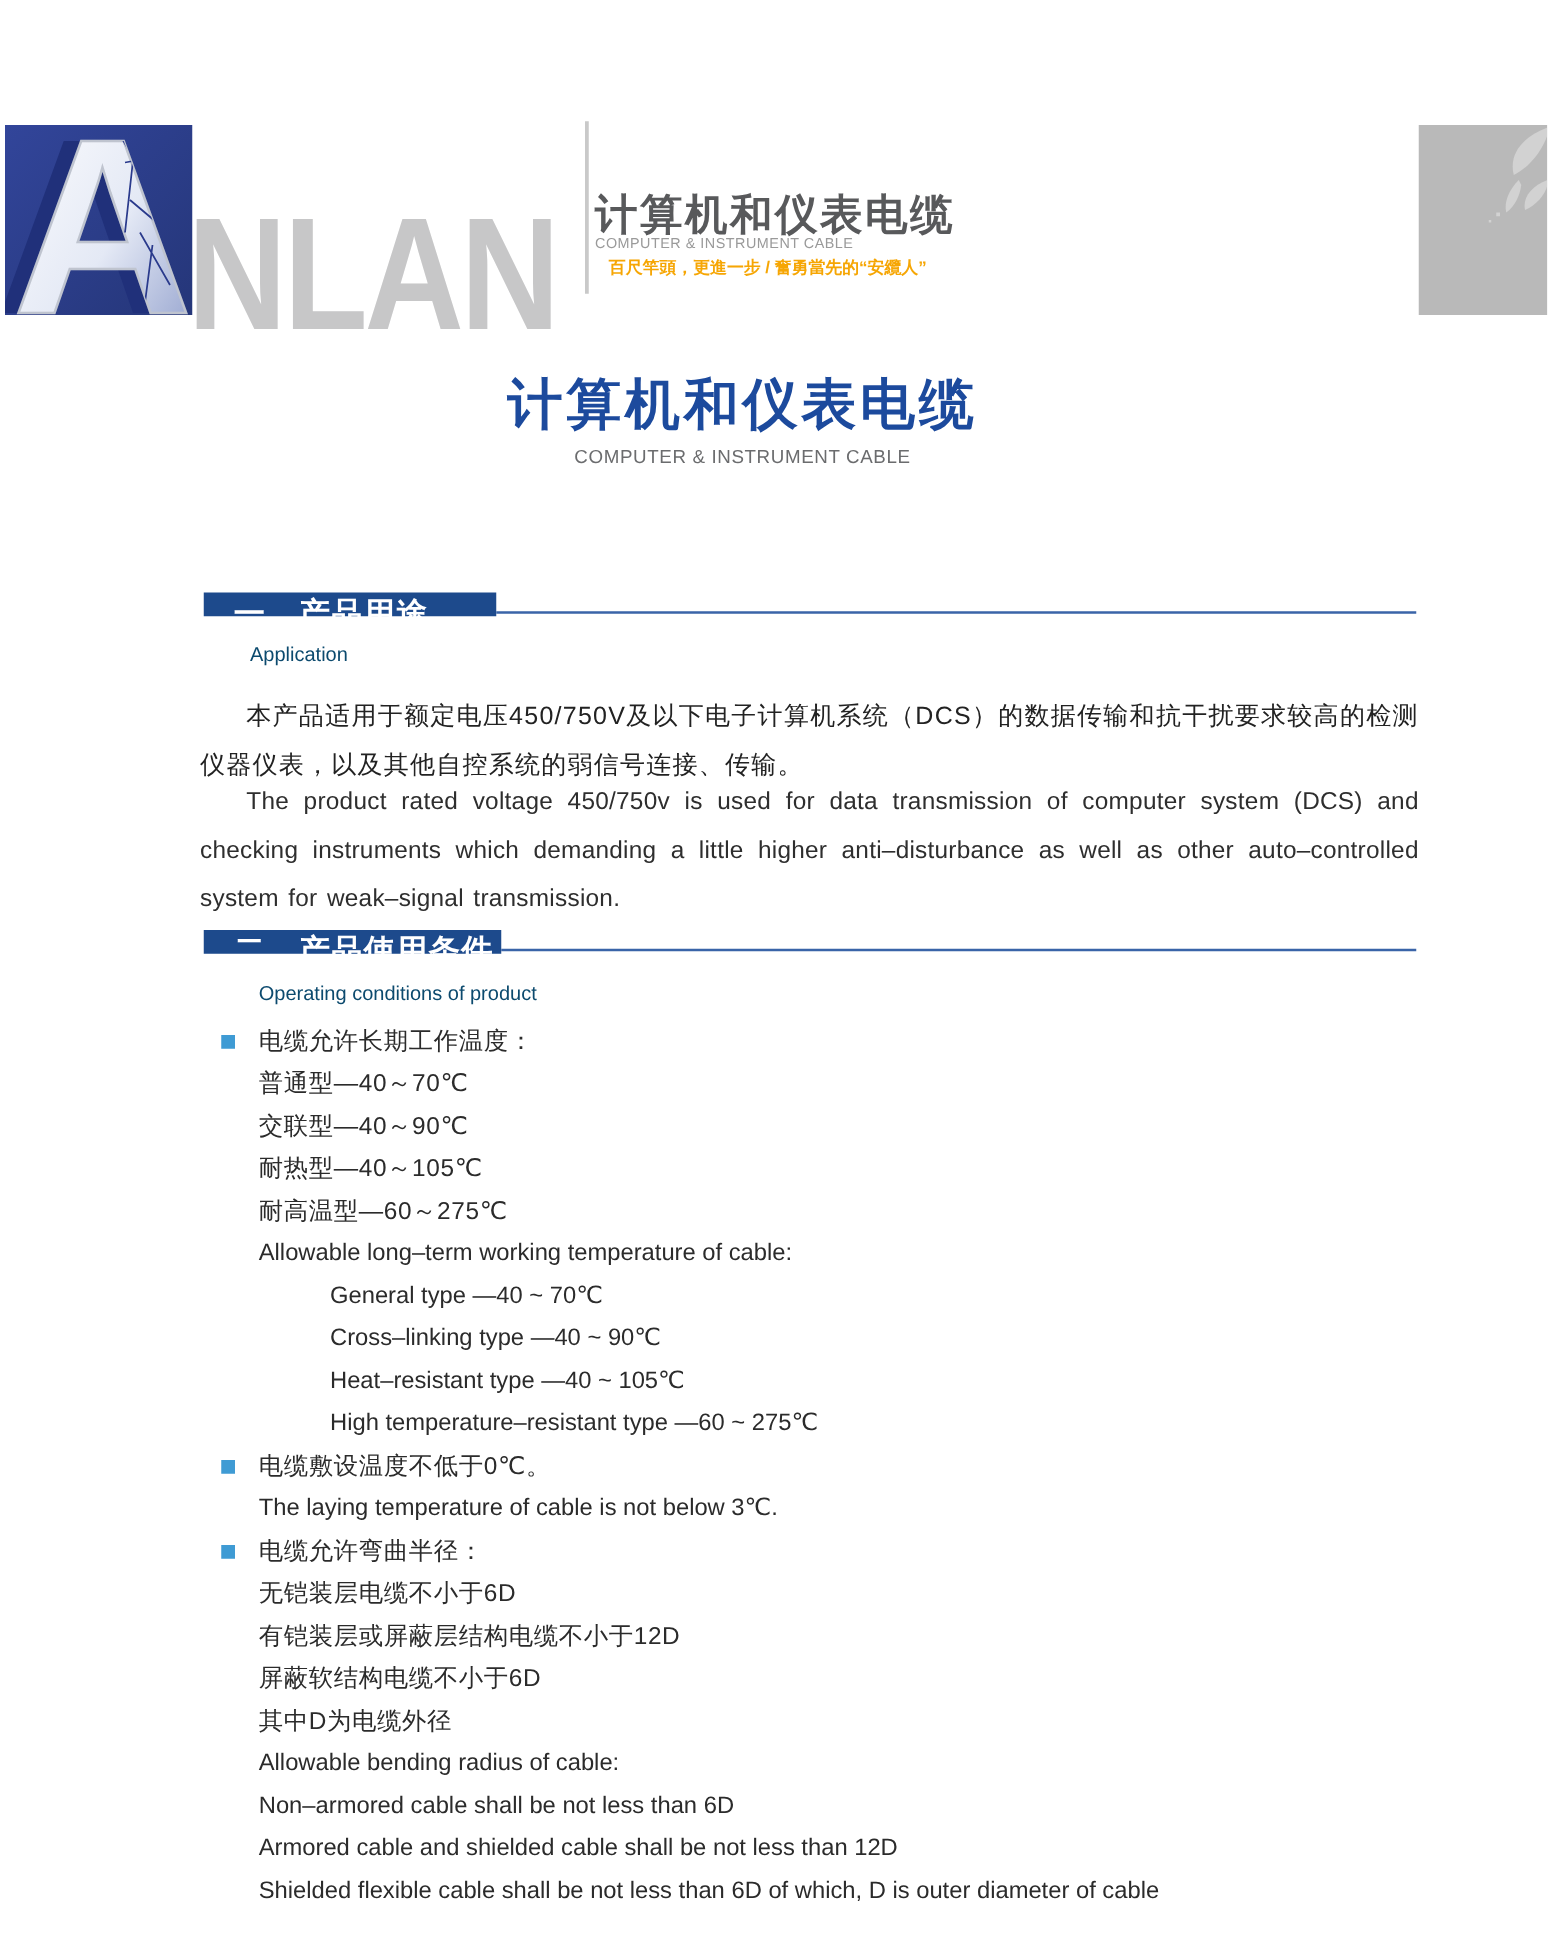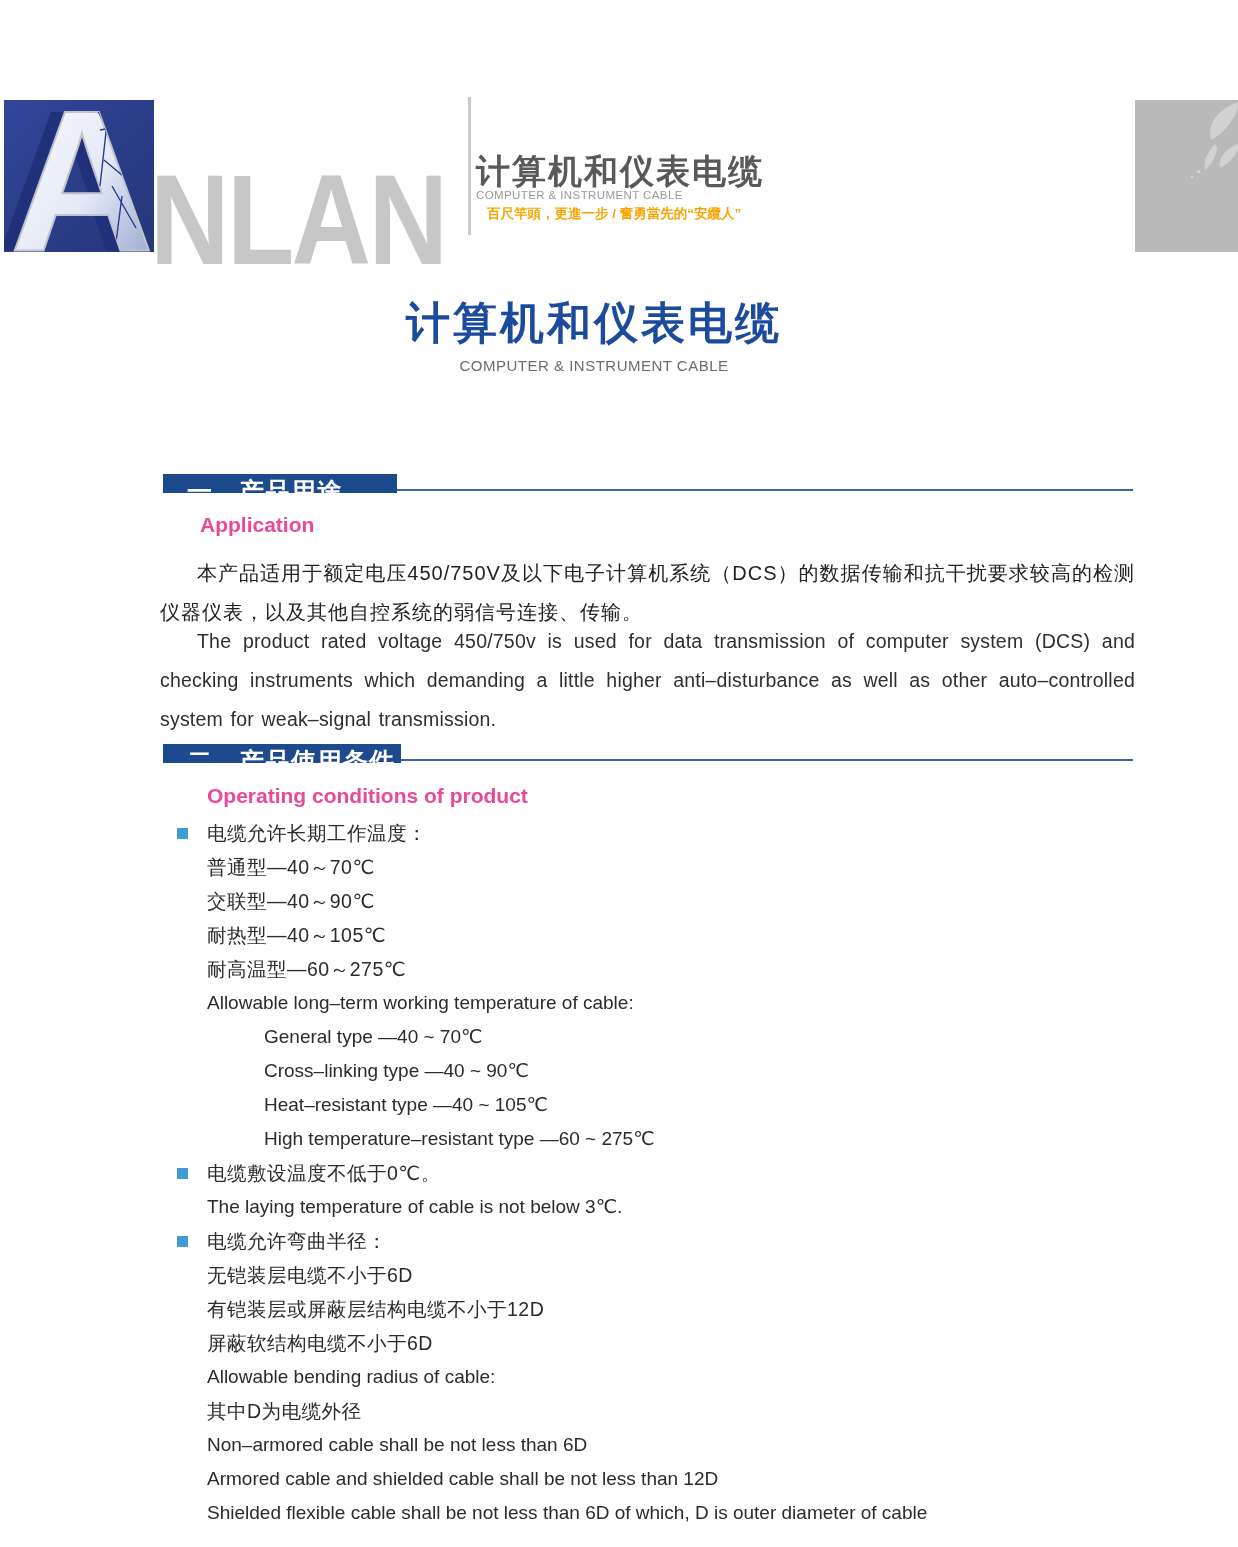--- a/index.html
+++ b/index.html
@@ -23,21 +23,21 @@
   .hero-sub{position:absolute;left:0;top:357px;width:1188px;text-align:center;font-size:15px;color:#6b6c6e;letter-spacing:.5px;}
 
   
   .sec-box{position:absolute;height:19px;background:var(--section-bar-blue,#1d4a8c);color:#fff;
            font-size:25px;font-weight:bold;line-height:35px;padding-left:24px;box-sizing:border-box;letter-spacing:1px;white-space:nowrap;}
   .sec-box.b1{left:163px;top:474px;width:234px;}
   .sec-box.b2{left:163px;top:744px;width:238px;}
   .sec-line{position:absolute;height:2px;background:var(--rule-blue,#3a64a8);}
   .sec-line.l1{left:397px;top:489px;width:736px;}
   .sec-line.l2{left:401px;top:759px;width:732px;}
-  .sec-sub{position:absolute;font-size:21px;color:#ec4899;line-height:26px;white-space:nowrap;font-weight:bold;}
+  .sec-sub{position:absolute;font-size:16px;color:#0c4a6e;line-height:26px;white-space:nowrap;}
   .sec-sub.s1{left:200px;top:512px;}
   .sec-sub.s2{left:207px;top:783px;}
 
   
   .para{position:absolute;left:160px;width:975px;margin:0;font-size:20px;line-height:39px;text-align:justify;text-indent:37px;}
   .para.cn{top:554px;letter-spacing:1px;color:#222;}
   .para.en{top:622px;font-size:19.5px;color:#2e2e2e;letter-spacing:.2px;word-spacing:2px;}
 
   
   .rows{position:absolute;left:160px;top:816px;width:985px;}
@@ -129,20 +129,20 @@
     </div>
     <div class="row"><span class="txt">The laying temperature of cable is not below 3℃.</span></div>
 
     <div class="row">
       <span class="sq"></span>
       <span class="txt cn">电缆允许弯曲半径：</span>
     </div>
     <div class="row"><span class="txt cn">无铠装层电缆不小于6D</span></div>
     <div class="row"><span class="txt cn">有铠装层或屏蔽层结构电缆不小于12D</span></div>
     <div class="row"><span class="txt cn">屏蔽软结构电缆不小于6D</span></div>
+    <div class="row"><span class="txt cn">其中D为电缆外径</span></div>
     <div class="row"><span class="txt">Allowable bending radius of cable:</span></div>
-    <div class="row"><span class="txt cn">其中D为电缆外径</span></div>
     <div class="row"><span class="txt ind2">Non–armored cable shall be not less than 6D</span></div>
     <div class="row"><span class="txt ind2">Armored cable and shielded cable shall be not less than 12D</span></div>
     <div class="row"><span class="txt ind2">Shielded flexible cable shall be not less than 6D of which, D is outer diameter of cable</span></div>
   </div>
 
 </div>
 
 </body></html>

